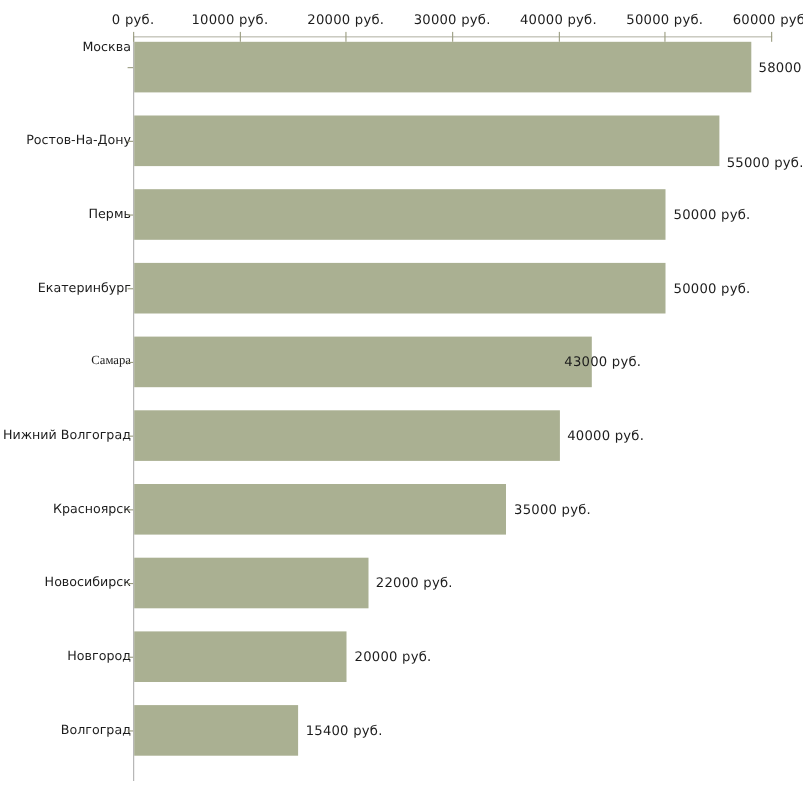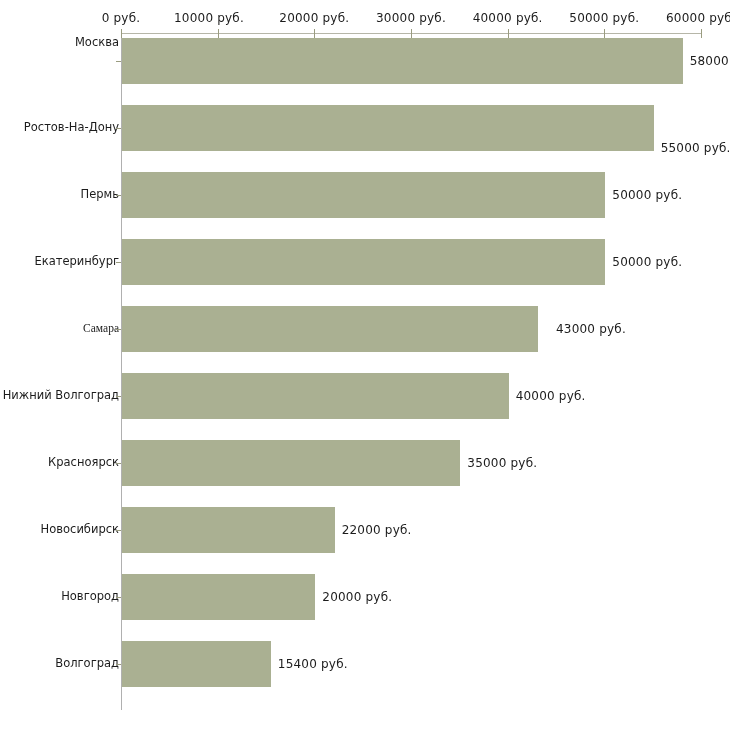--- a/index.html
+++ b/index.html
@@ -138,21 +138,21 @@
       <div class="bar-row" style="top: 0px;">
         <div class="cat-label" style="top: 256px; margin-left: 20px;">Екатеринбург</div>
         <div class="cat-tick" style="top: 262px;"></div>
         <div class="bar" style="top: 239px; height: 46px; width: 483.333px; background: rgb(170, 176, 146);"></div>
         <div class="bar-value" style="left: 612.333px; top: 256px;">50000 руб.</div>
       </div>
       <div class="bar-row" style="top: 0px;">
         <div class="cat-label" style="top: 323px; font-family: Liberation Serif, serif;">Самара</div>
         <div class="cat-tick" style="top: 329px;"></div>
         <div class="bar" style="top: 306px; height: 46px; width: 415.667px; background: rgb(170, 176, 146);"></div>
-        <div class="bar-value" style="left: 556px; top: 323px;">43000 руб.</div>
+        <div class="bar-value" style="left: 513px; top: 323px;">43000 руб.</div>
       </div>
       <div class="bar-row" style="top: 0px;">
         <div class="cat-label" style="top: 390px;">Нижний Волгоград</div>
         <div class="cat-tick" style="top: 396px;"></div>
         <div class="bar" style="top: 373px; height: 46px; width: 386.667px; background: rgb(170, 176, 146);"></div>
         <div class="bar-value" style="left: 515.667px; top: 390px;">40000 руб.</div>
       </div>
       <div class="bar-row" style="top: 0px;">
         <div class="cat-label" style="top: 457px;">Красноярск</div>
         <div class="cat-tick" style="top: 463px;"></div>

